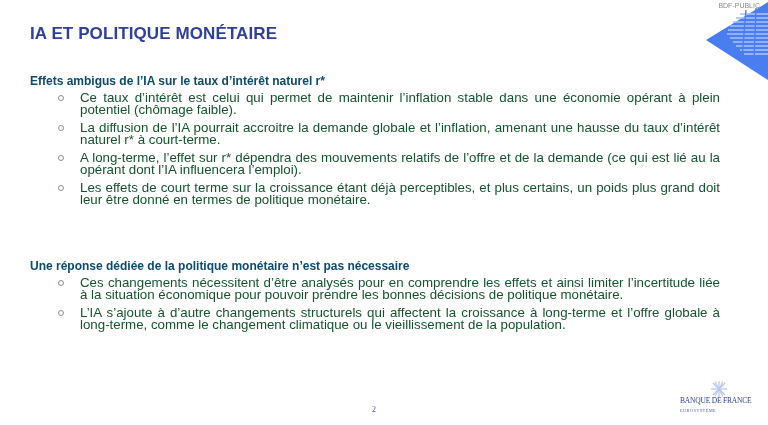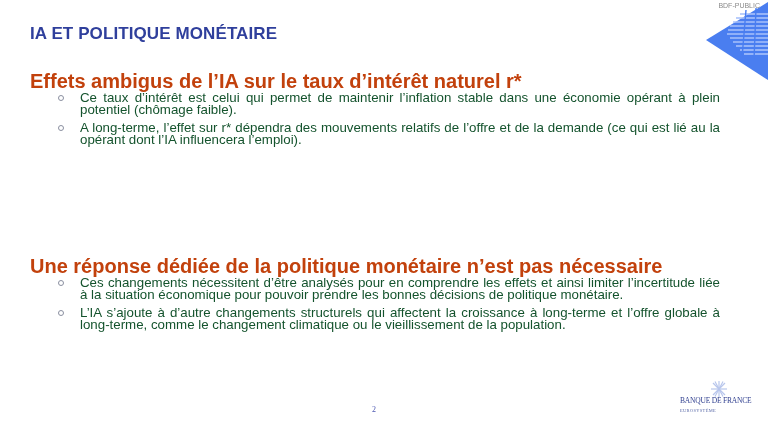--- a/index.html
+++ b/index.html
@@ -46,23 +46,23 @@
       z-index: 2;
     }
     .section {
       position: absolute;
       left: 30px;
       width: 690px;
     }
     .section-1 { top: 72px; }
     .section-2 { top: 257px; }
     .section-heading {
-      font-size: 20px;
+      font-size: 12px;
       font-weight: bold;
-      color: #c2410c;
+      color: #0c4a6e;
       line-height: 19px;
       margin: 0 0 1px 0;
     }
     .bullets {
       list-style: none;
       margin: 0;
       padding: 0 0 0 26px;
     }
     .bullet {
       position: relative;
@@ -155,21 +155,29 @@
 
   <div class="section section-1">
     <div class="section-heading">Effets ambigus de l’IA sur le taux d’intérêt naturel r*</div>
     <ul class="bullets">
       <li class="bullet">
         <span class="marker"></span>
         <span>Ce taux d’intérêt est celui qui permet de maintenir l’inflation stable dans une économie opérant à plein potentiel (chômage faible).</span>
       </li>
       <li class="bullet">
         <span class="marker"></span>
+        <span>La diffusion de l’IA pourrait accroitre la demande globale et l’inflation, amenant une hausse du taux d’intérêt naturel r* à court-terme.</span>
+      </li>
+      <li class="bullet">
+        <span class="marker"></span>
         <span>A long-terme, l’effet sur r* dépendra des mouvements relatifs de l’offre et de la demande (ce qui est lié au la opérant dont l’IA influencera l’emploi).</span>
+      </li>
+      <li class="bullet">
+        <span class="marker"></span>
+        <span>Les effets de court terme sur la croissance étant déjà perceptibles, et plus certains, un poids plus grand doit leur être donné en termes de politique monétaire.</span>
       </li>
     </ul>
   </div>
 
   <div class="section section-2">
     <div class="section-heading">Une réponse dédiée de la politique monétaire n’est pas nécessaire</div>
     <ul class="bullets">
       <li class="bullet">
         <span class="marker"></span>
         <span>Ces changements nécessitent d’être analysés pour en comprendre les effets et ainsi limiter l’incertitude liée à la situation économique pour pouvoir prendre les bonnes décisions de politique monétaire.</span>

